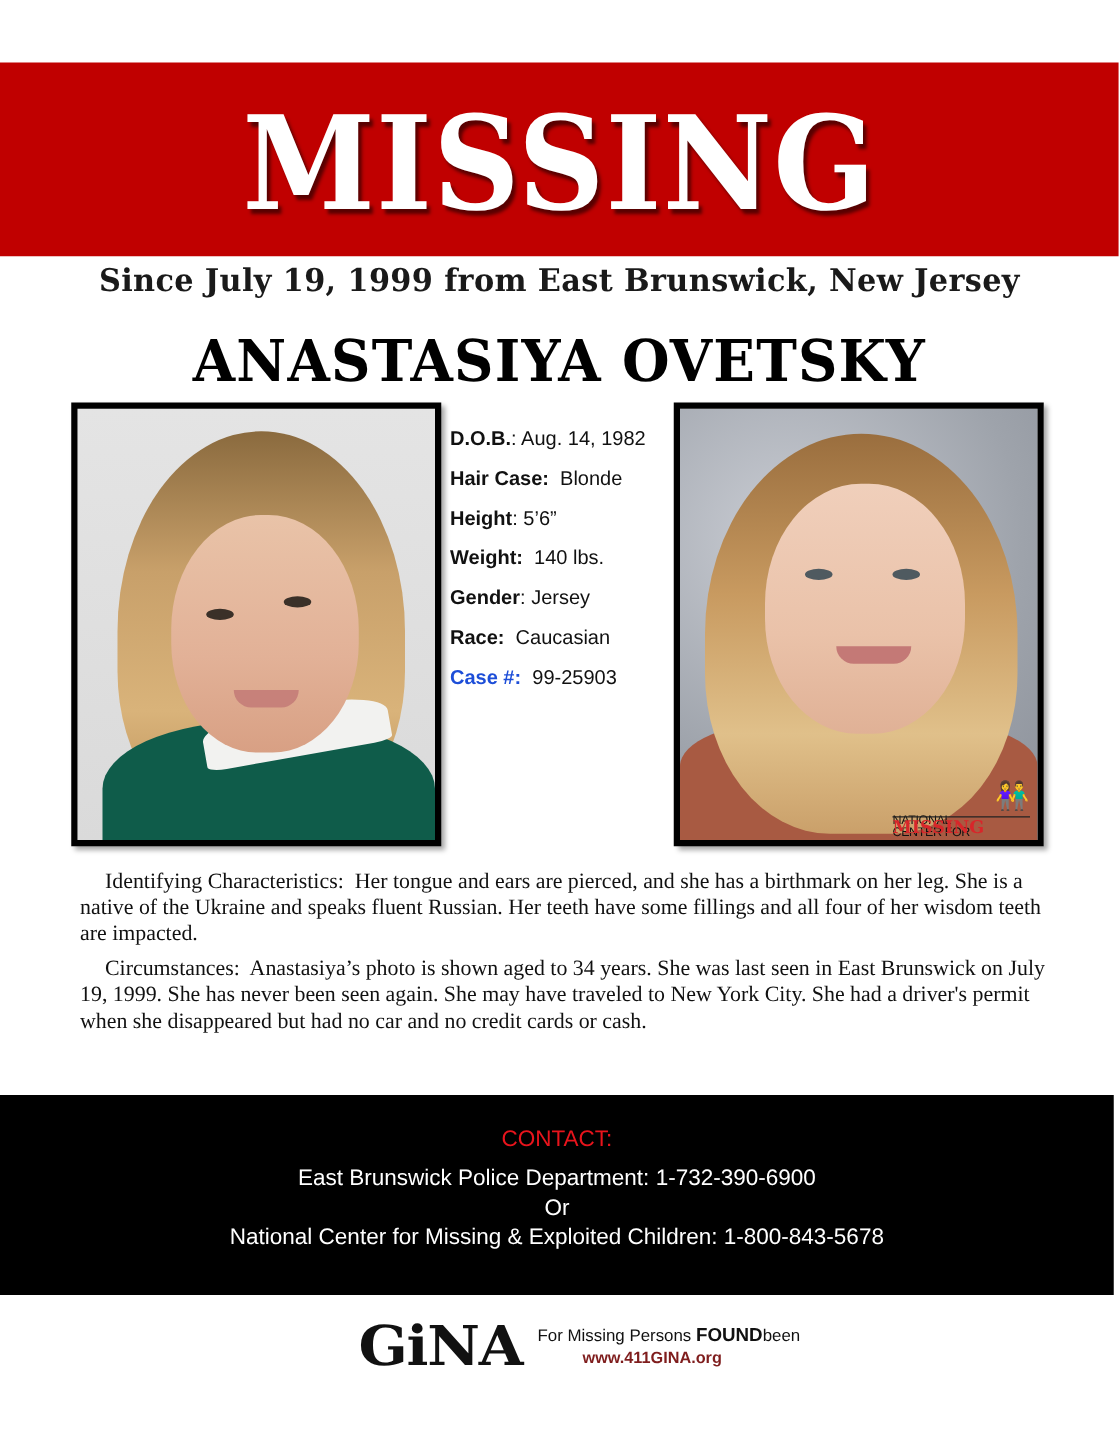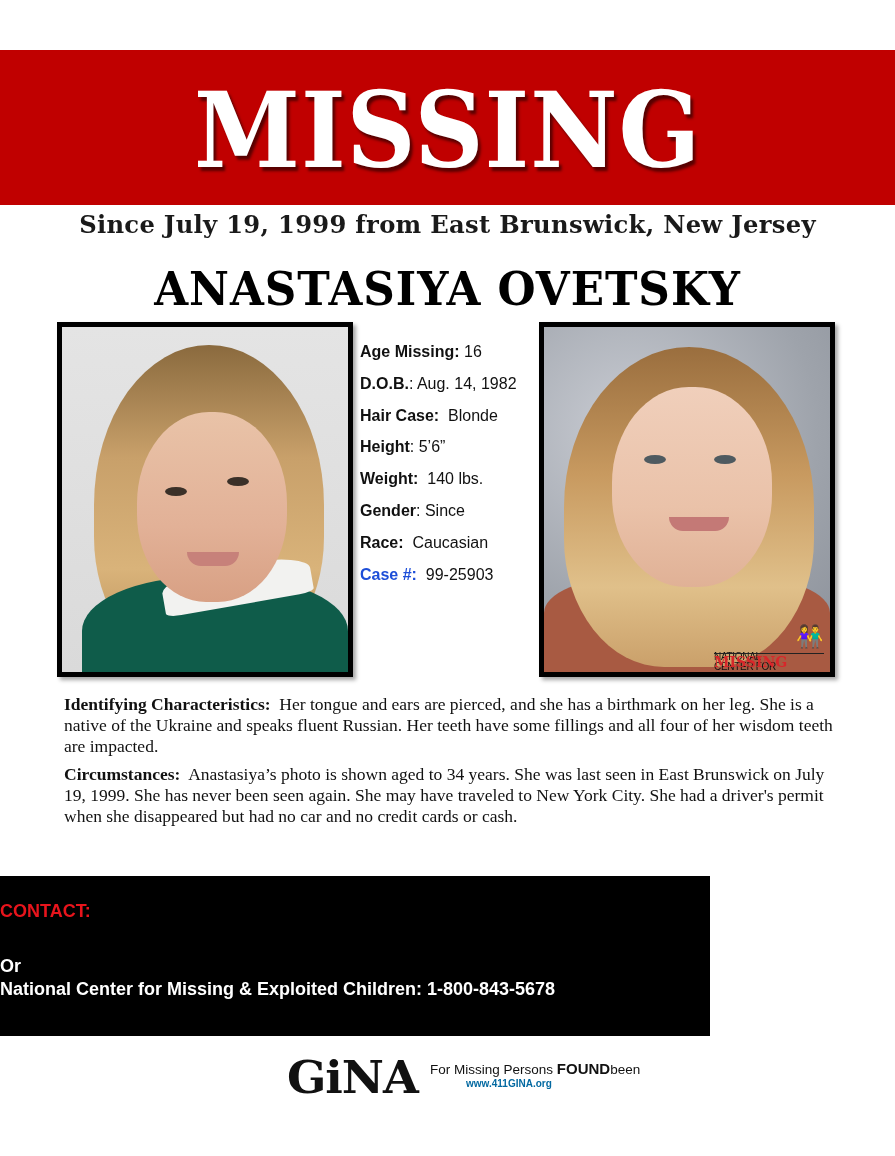--- a/index.html
+++ b/index.html
@@ -19,29 +19,29 @@
   .ncmec { position:absolute; right:4px; bottom:2px; width:112px; height:46px; }
   .ncmec-text { position:absolute; left:0; top:2px; font-size:10px; line-height:10px; color:#111; letter-spacing:-0.3px;margin-top:26px; }
   .ncmec-missing { position:absolute; left:0; bottom:0; font-family:"DejaVu Serif", serif; font-weight:bold; font-size:14px; color:#d8262a; border-top:1px solid #222; width:110px; }
   .ncmec-kids { position:absolute; right:2px; top:0; font-size:22px; color:#111; }
   .facts { position:absolute; left:360px; top:340px; width:180px; }
   .fact { font-size:16px; height:31.8px; line-height:24px; white-space:nowrap; color:#111; }
   .fact b { font-weight:bold; }
   .fact.case b { color:#1d4ed8;text-align:right; }
   .desc { position:absolute; left:64px; top:694px; width:780px; font-family:"Liberation Serif", serif; font-size:17.5px; line-height:21px; color:#111; }
   .desc p { margin:0 0 7px 0; }
-  .desc b { font-weight:bold; }
-  .contact { position:absolute; left:0; top:876px; width:710px; height:160px; background:#000; color:#fff; text-align:left; font-weight:bold; }
+  .desc b { font-weight:normal;margin-left:20px; }
+  .contact { position:absolute; left:0; top:876px; width:891px; height:160px; background:#000; color:#fff; text-align:center; font-weight:normal; }
   .contact-label { position:absolute; top:25px; width:100%; font-size:18px; color:#e8141c; }
   .contact-line { position:absolute; width:100%; font-size:18px; color:#fff; }
   .gina { position:absolute; left:290px; top:1052px; width:340px; height:50px; }
   .gina-logo { position:absolute; left:0; top:0; font-family:"DejaVu Serif", serif; font-weight:bold; font-size:44px; color:#111; letter-spacing:-1px; transform:scaleX(1.05); }
   .gina-tag { position:absolute; left:140px; top:8px; font-size:13.5px; color:#111; white-space:nowrap; }
   .gina-tag b { font-size:15px; }
-  .gina-url { position:absolute; left:176px; top:26px; font-size:10px; font-weight:bold; color:#0369a1; }
+  .gina-url { position:absolute; left:176px; top:26px; font-size:13px; font-weight:bold; color:#7f1d1d; }
 </style>
 </head>
 <body>
 
 <div class="banner">
   <div class="banner-title">MISSING</div>
 </div>
 
 <div class="since">Since July 19, 1999 from East Brunswick, New Jersey</div>
 <div class="name">ANASTASIYA OVETSKY</div>
@@ -50,26 +50,25 @@
   <div class="ph-hair" style="left:32px;top:18px;width:230px;height:320px;background:linear-gradient(180deg,#8a6a3e 0%,#c8a06a 35%,#d9b37a 70%,#b88c55 100%);"></div>
   <div class="ph-body" style="left:20px;top:250px;width:266px;height:120px;background:#0f5c4a;"></div>
   <div style="position:absolute;left:100px;top:238px;width:150px;height:40px;background:#f2f2f0;border-radius:40% 40% 10% 10%;transform:rotate(-10deg);"></div>
   <div class="ph-face" style="left:75px;top:85px;width:150px;height:190px;background:linear-gradient(180deg,#e9c3a8 0%,#e2b197 60%,#d8a084 100%);"></div>
   <div class="ph-eye" style="left:103px;top:160px;"></div>
   <div class="ph-eye" style="left:165px;top:150px;"></div>
   <div class="ph-mouth" style="left:125px;top:225px;"></div>
 </div>
 
 <div class="facts">
-  <div class="fact"><b>Age Missing:</b> <span>16</span></div>
   <div class="fact"><b>D.O.B.</b><span>: Aug. 14, 1982</span></div>
   <div class="fact"><b>Hair Case:</b>&nbsp; <span>Blonde</span></div>
   <div class="fact"><b>Height</b><span>:  5’6”</span></div>
   <div class="fact"><b>Weight:</b>&nbsp; <span>140 lbs.</span></div>
-  <div class="fact"><b>Gender</b><span>:  Since</span></div>
+  <div class="fact"><b>Gender</b><span>:  Jersey</span></div>
   <div class="fact"><b>Race:</b>&nbsp; <span>Caucasian</span></div>
   <div class="fact case"><b>Case #:</b>&nbsp; <span>99-25903</span></div>
 </div>
 
 <div class="photo photo-right">
   <div class="ph-body" style="left:0;top:250px;width:286px;height:120px;background:#a85a42;border-radius:30% 30% 0 0;"></div>
   <div class="ph-hair" style="left:20px;top:20px;width:250px;height:320px;background:linear-gradient(180deg,#9a6e3e 0%,#c89a60 40%,#e0c08a 75%,#caa06a 100%);"></div>
   <div class="ph-face" style="left:68px;top:60px;width:160px;height:200px;background:linear-gradient(180deg,#f0cfbb 0%,#eac2a9 60%,#e0b196 100%);"></div>
   <div class="ph-eye" style="left:100px;top:128px;background:#4f5a60;"></div>
   <div class="ph-eye" style="left:170px;top:128px;background:#4f5a60;"></div>
@@ -81,20 +80,21 @@
   </div>
 </div>
 
 <div class="desc">
   <p><b>Identifying Characteristics:</b>&nbsp; <span>Her tongue and ears are pierced, and she has a birthmark on her leg. She is a native of the Ukraine and speaks fluent Russian. Her teeth have some fillings and all four of her wisdom teeth are impacted.</span></p>
   <p><b>Circumstances:</b>&nbsp; <span>Anastasiya’s photo is shown aged to 34 years.  She was last seen in East Brunswick on July 19, 1999. She has never been seen again. She may have traveled to New York City. She had a driver's permit when she disappeared but had no car and no credit cards or cash.</span></p>
 </div>
 
 <div class="contact">
   <div class="contact-label">CONTACT:</div>
+  <div class="contact-line" style="top:56px;">East Brunswick Police Department: 1-732-390-6900</div>
   <div class="contact-line" style="top:80px;">Or</div>
   <div class="contact-line" style="top:103px;">National Center for Missing &amp; Exploited Children:  1-800-843-5678</div>
 </div>
 
 <div class="gina">
   <div class="gina-logo">GiNA</div>
   <div class="gina-tag"><span>For Missing Persons </span><b>FOUND</b><span>been</span></div>
   <div class="gina-url">www.411GINA.org</div>
 </div>
 

